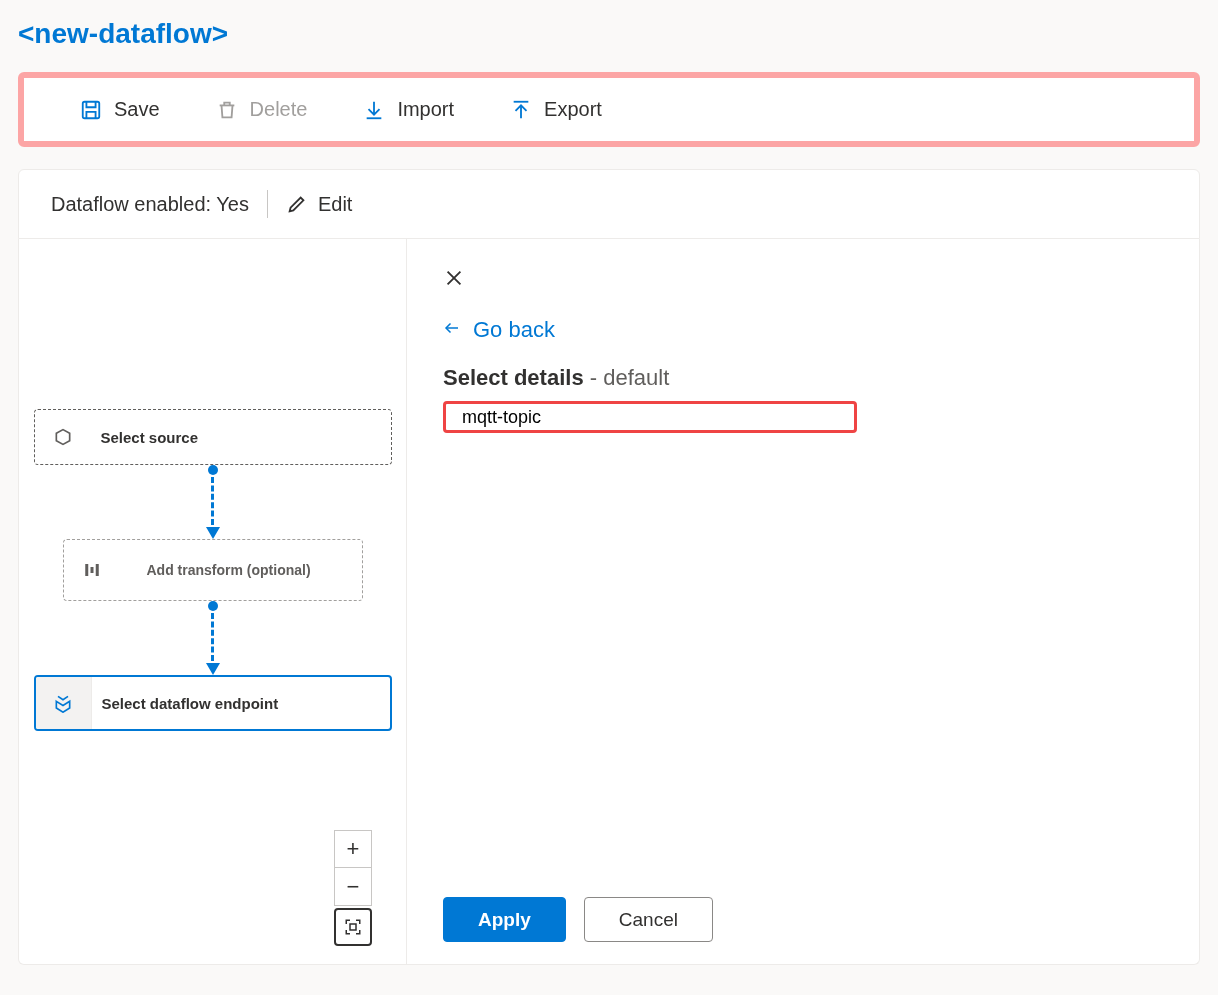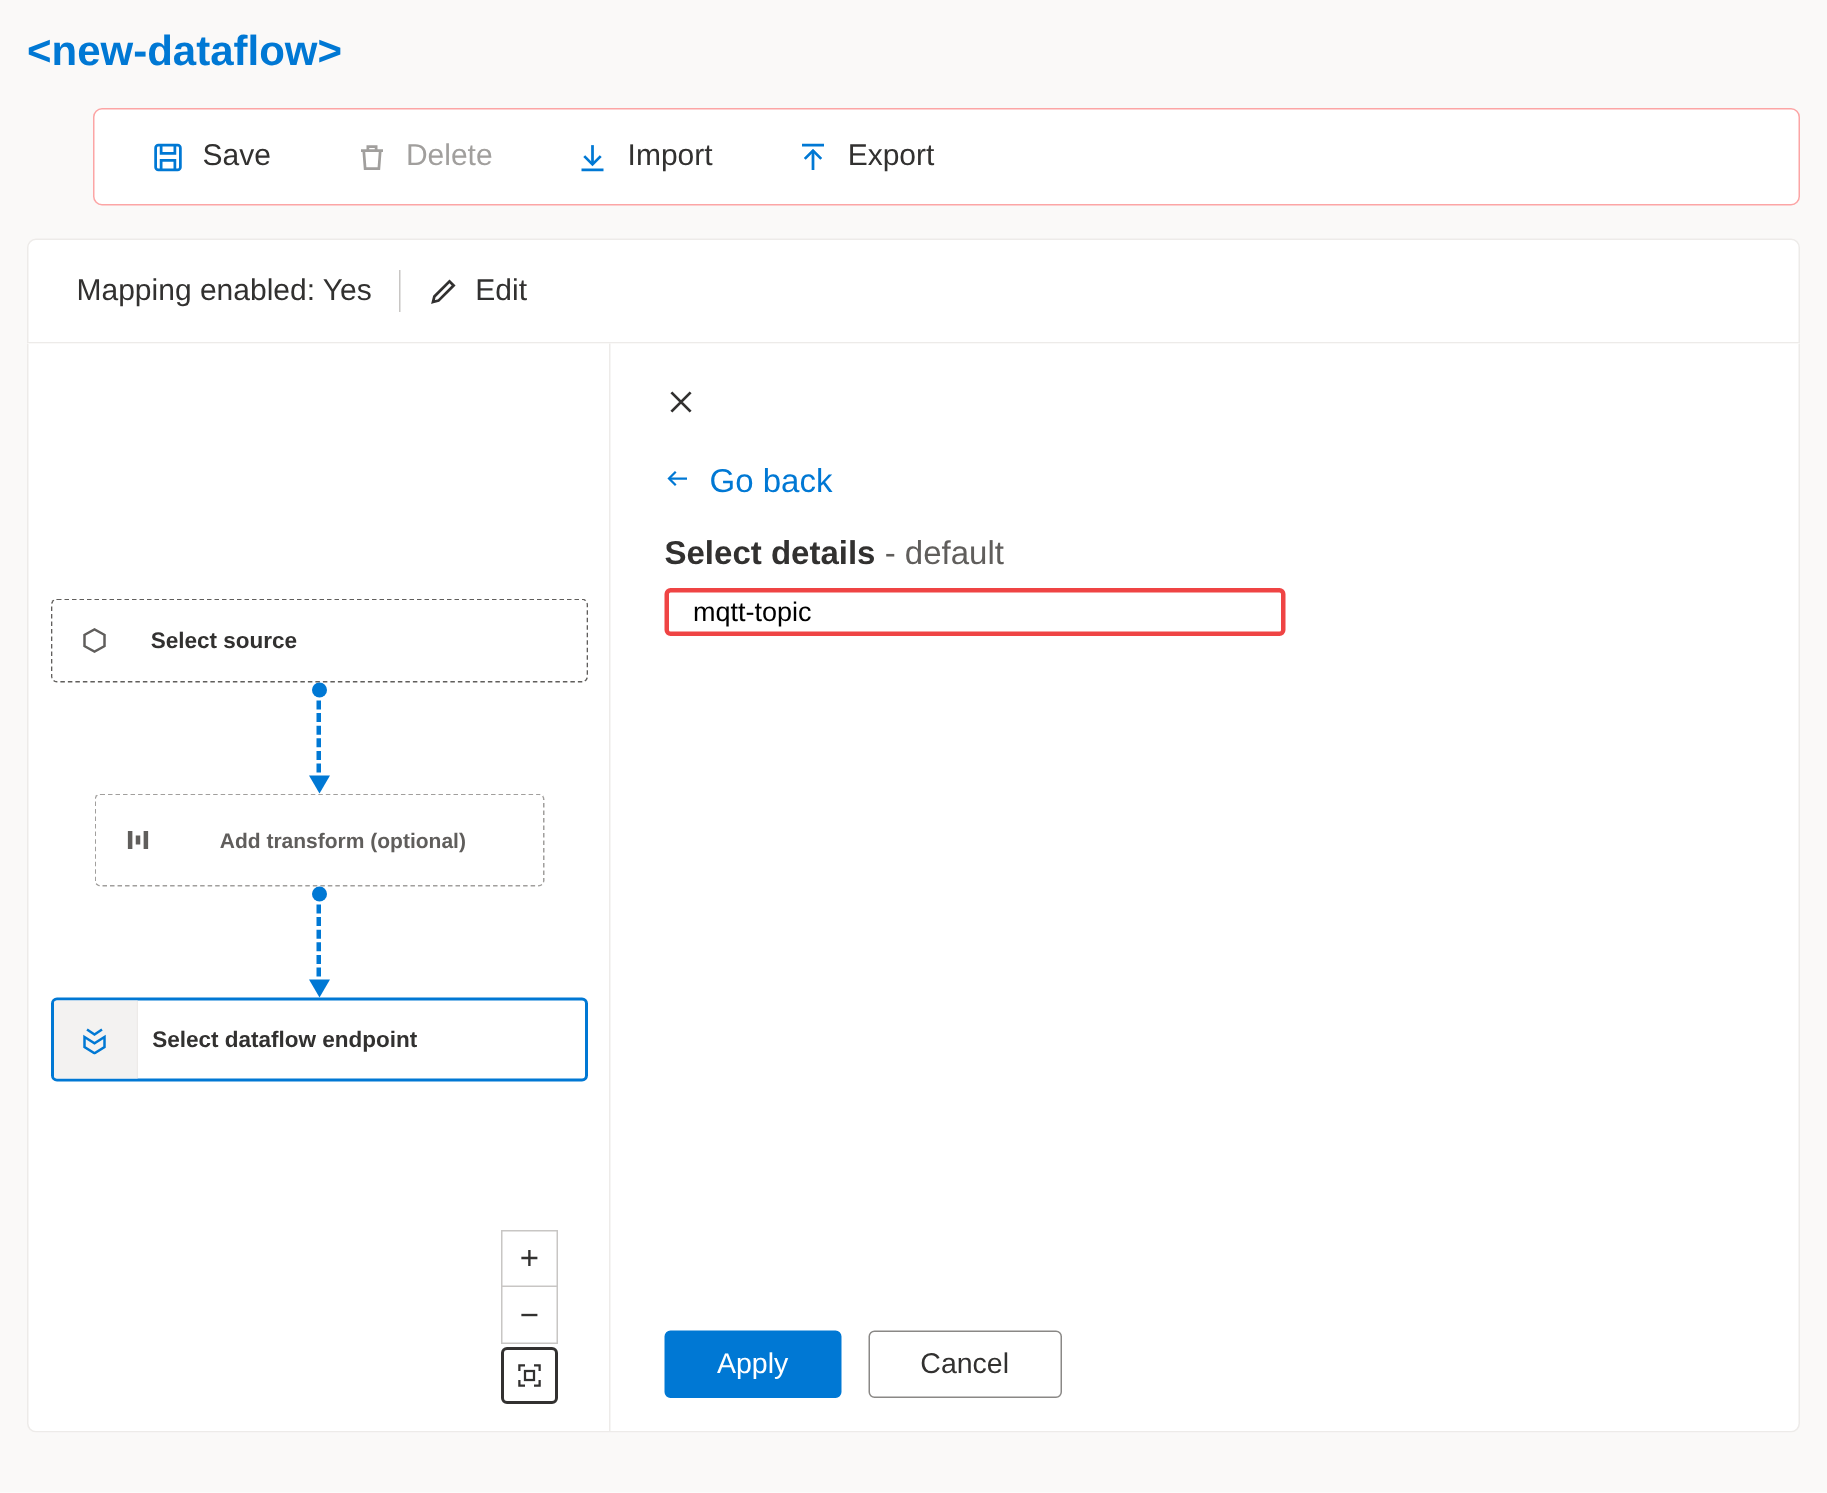--- a/index.html
+++ b/index.html
@@ -11,28 +11,27 @@
   width: 1218px;
 }
 .page-title {
   color: #0078d4;
   font-size: 28px;
   font-weight: 600;
   margin-bottom: 22px;
 }
 .command-bar {
   background: #fff;
-  border: 1px solid #fca5a5;
+  border: 6px solid #fca5a5;
   border-radius: 6px;
   display: flex;
   align-items: center;
-  padding: 20px 38px;
+  padding: 20px 56px;
   gap: 56px;
   margin-bottom: 22px;
-  margin-left: 44px;
 }
 .cmd-btn {
   display: flex;
   align-items: center;
   gap: 12px;
   font-size: 20px;
   color: #323130;
   cursor: pointer;
 }
 .cmd-btn.disabled { color: #a19f9d; }
@@ -154,21 +153,21 @@
 .footer-buttons {
   margin-top:auto;
   display:flex;
   gap:18px;
 }
 .btn {
   height:45px;
   padding:0 34px;
   border-radius:4px;
   font-size:19px;
-  font-weight:400;
+  font-weight:700;
   cursor:pointer;
   display:flex; align-items:center;
 }
 .btn.primary { background:#0078d4; color:#fff; border:1px solid #0078d4; }
 .btn.secondary { background:#fff; color:#323130; border:1px solid #8a8886; font-weight:400;}
 </style>
 </head>
 <body>
 
 <div class="page-title">&lt;new-dataflow&gt;</div>
@@ -210,21 +209,21 @@
           <path d="M12 21V7"></path>
           <path d="M6 13l6-6 6 6"></path>
           <path d="M4 3h16"></path>
         </svg>
     </span>
     <span>Export</span>
   </div>
 </div>
 
 <div class="status-bar">
-  <span>Mapping enabled: Yes</span>
+  <span>Dataflow enabled: Yes</span>
   <div class="status-divider"></div>
   <div class="edit-link">
     <span class="cmd-icon">
       <svg viewBox="0 0 24 24" fill="none" stroke="#323130" stroke-width="2">
           <path d="M4 20l4-1 11-11-3-3L5 16l-1 4z"></path>
         </svg>
     </span>
     <span>Edit</span>
   </div>
 </div>

